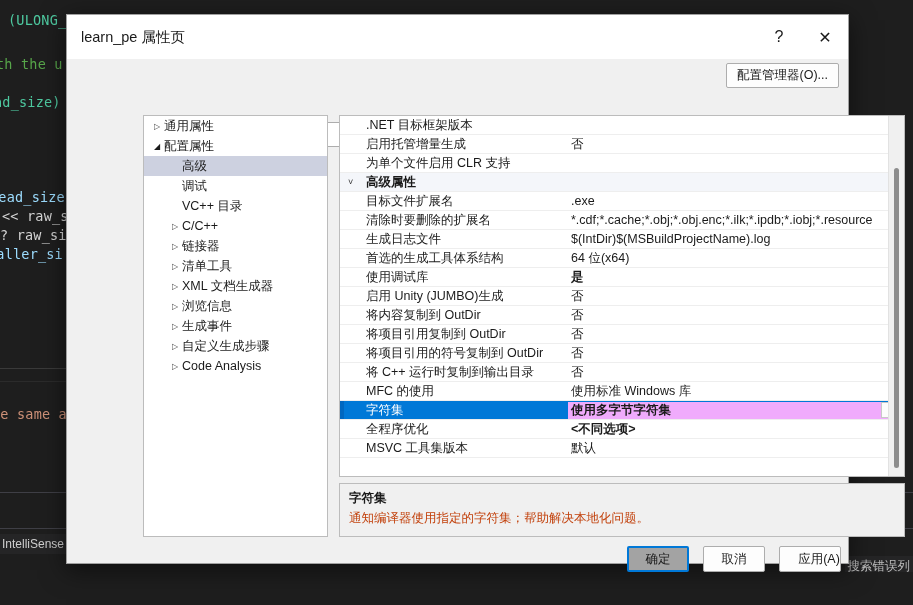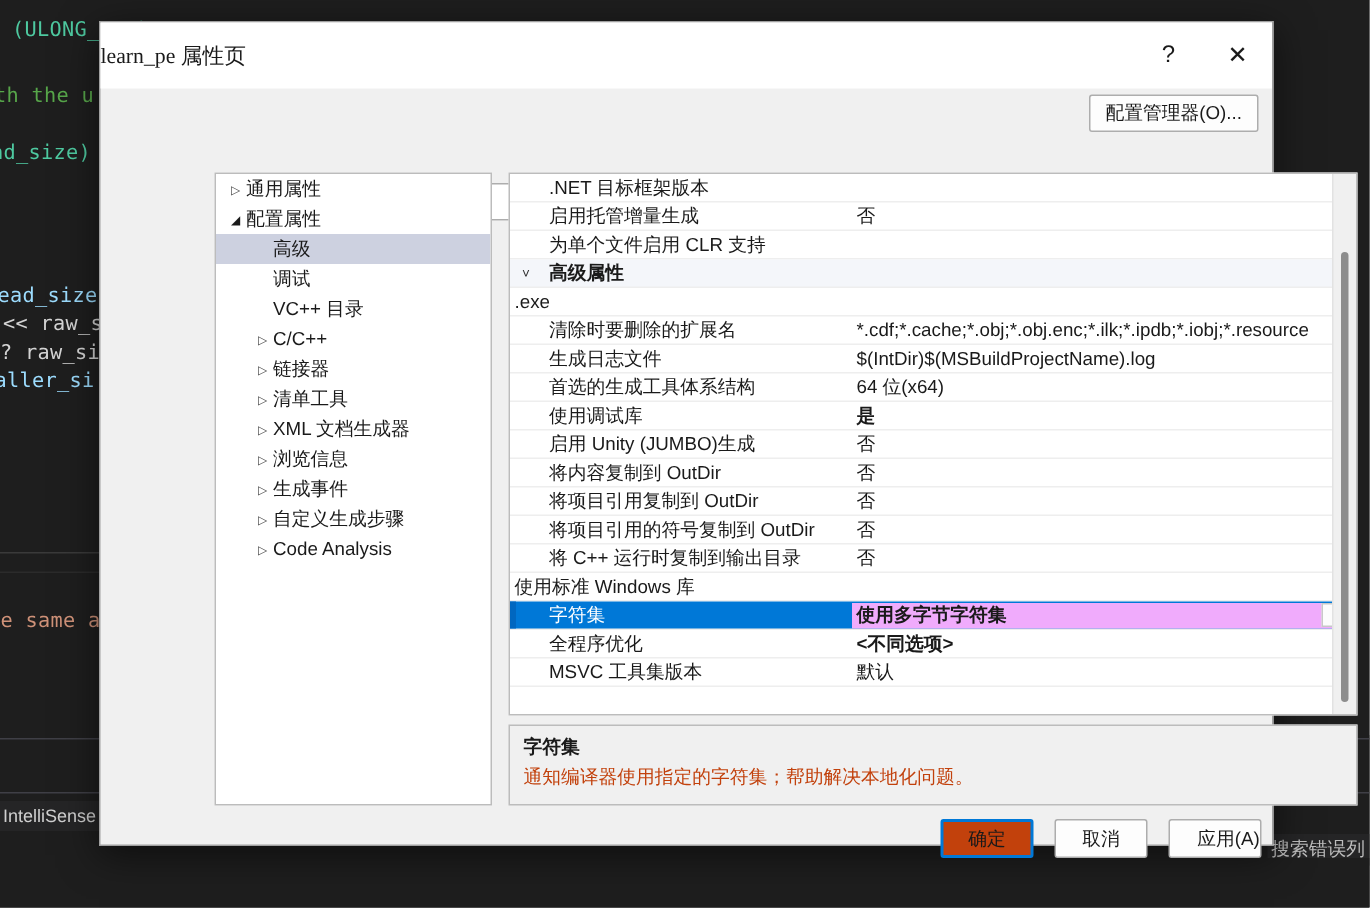--- a/index.html
+++ b/index.html
@@ -52,22 +52,22 @@
   #dialog{
     position:absolute;left:66px;top:14px;width:781px;height:548px;
     background:#f0f0f0;border:1px solid #a0a0a0;
     box-shadow:0 6px 24px rgba(0,0,0,.55);
   }
   #dlg-titlebar{
     position:relative;height:44px;background:#ffffff;
     display:flex;align-items:center;
   }
   #dlg-title{
-    font-size:14.5px;color:#1a1a1a;
-    font-family:Liberation Serif, serif;
+    margin-left:14px;font-size:14.5px;color:#1a1a1a;
+    font-family:Liberation Sans, sans-serif;
   }
   .title-btn{
     width:46px;height:44px;display:flex;align-items:center;justify-content:center;
     font-size:16px;color:#1a1a1a;cursor:default;
   }
   #title-spacer{flex:1;}
 
   
   #config-row{position:absolute;left:0;top:44px;width:781px;height:50px;}
   .lbl{position:absolute;font-size:12.5px;color:#1a1a1a;}
@@ -153,21 +153,21 @@
   #desc-title{font-size:12.5px;font-weight:bold;color:#1a1a1a;}
   #desc-body{font-size:12.5px;color:#c2410c;margin-top:3px;}
 
   
   .fbtn{
     position:absolute;top:531px;width:62px;height:26px;
     background:#fdfdfd;border:1px solid #adadad;border-radius:2px;
     font-size:12.5px;color:#1a1a1a;display:flex;align-items:center;justify-content:center;
     box-sizing:border-box;
   }
-  #btn-ok{left:560px;border:2px solid #0078d7;background:#c2410c;}
+  #btn-ok{left:560px;border:2px solid #0078d7;background:#a3a3a3;}
   #btn-cancel{left:636px;}
   #btn-apply{left:712px;padding-left:18px;}
 </style>
 </head>
 <body>
 
 <div id="editor-bg">
   <div id="code-lines">
       <div class="code-line c-green" style="left: 8px; top: 12px;">(ULONG_PTR)</div>
       <div class="code-line c-comment" style="left: -4px; top: 56px;">th the u</div>
@@ -294,20 +294,21 @@
         </div>
         <div class="prow">
           <div class="pname"><span>为单个文件启用 CLR 支持</span></div>
           <div class="pval"><span></span></div>
         </div>
         <div class="prow group">
           <div class="pname"><span class="grp-arrow">˅</span><span>高级属性</span></div>
           <div class="pval"><span></span></div>
         </div>
         <div class="prow">
+          <div class="pname"><span>目标文件扩展名</span></div>
           <div class="pval"><span>.exe</span></div>
         </div>
         <div class="prow">
           <div class="pname"><span>清除时要删除的扩展名</span></div>
           <div class="pval"><span>*.cdf;*.cache;*.obj;*.obj.enc;*.ilk;*.ipdb;*.iobj;*.resource</span></div>
         </div>
         <div class="prow">
           <div class="pname"><span>生成日志文件</span></div>
           <div class="pval"><span>$(IntDir)$(MSBuildProjectName).log</span></div>
         </div>
@@ -333,20 +334,21 @@
         </div>
         <div class="prow">
           <div class="pname"><span>将项目引用的符号复制到 OutDir</span></div>
           <div class="pval"><span>否</span></div>
         </div>
         <div class="prow">
           <div class="pname"><span>将 C++ 运行时复制到输出目录</span></div>
           <div class="pval"><span>否</span></div>
         </div>
         <div class="prow">
+          <div class="pname"><span>MFC 的使用</span></div>
           <div class="pval"><span>使用标准 Windows 库</span></div>
         </div>
         <div class="prow selected">
           <div class="selbar"></div>
           <div class="pname"><span>字符集</span></div>
           <div class="pval"><span>使用多字节字符集</span></div>
           <div class="dropbtn">˅</div>
         </div>
         <div class="prow bold">
           <div class="pname"><span>全程序优化</span></div>

